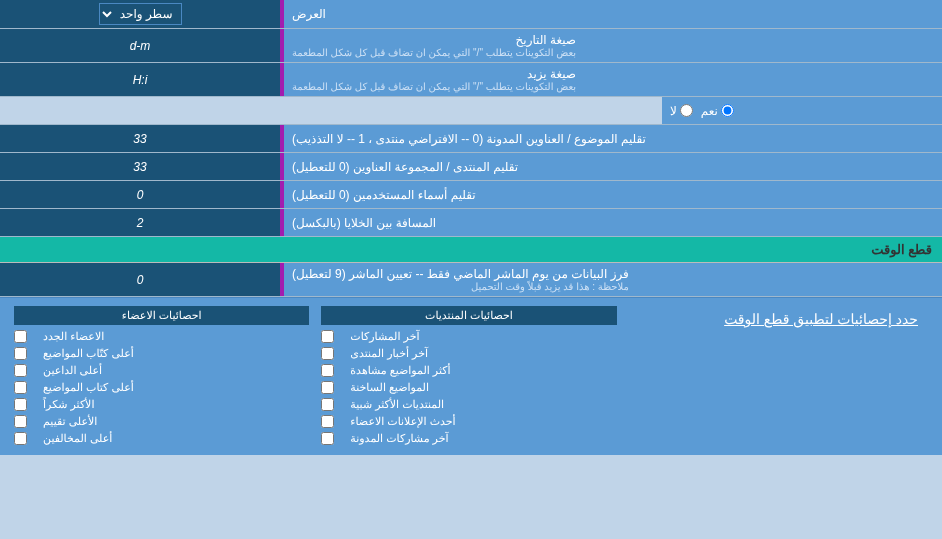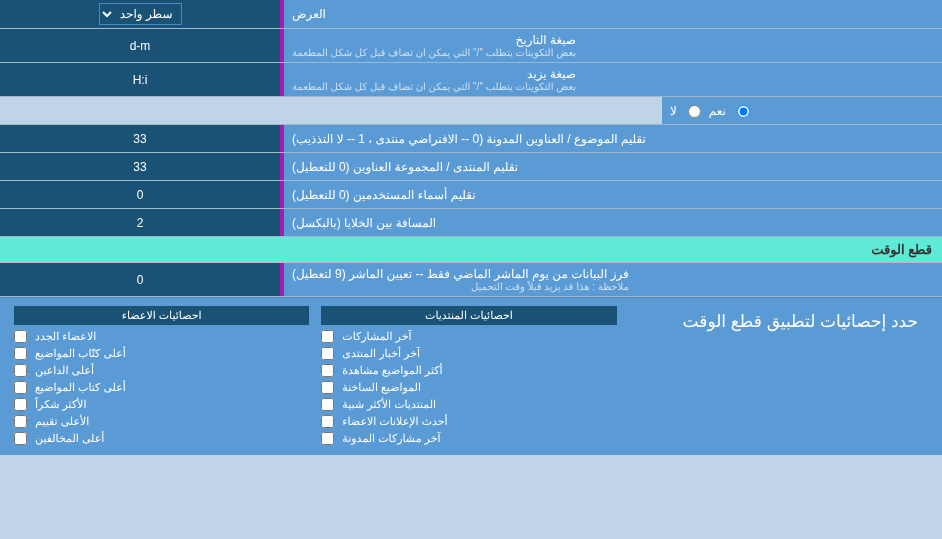--- a/index.html
+++ b/index.html
@@ -48,32 +48,33 @@
 
     .row-input input[type="text"] {
       background: #1a5276;
       color: #fff;
       border: none;
       outline: none;
       font-size: 12px;
       width: 100%;
       text-align: center;
       direction: ltr;
+      font-style: italic;
     }
 
     .row-input select {
       background: #1a5276;
       color: #fff;
       border: 1px solid #4a88c2;
       padding: 2px 4px;
       font-size: 12px;
     }
 
     .section-header {
-      background: #5eead4;
+      background: #14b8a6;
       color: #333;
       padding: 5px 10px;
       font-weight: bold;
       font-size: 13px;
       text-align: right;
       border-bottom: 1px solid #bbb;
       width: 100%;
     }
 
     .radio-row {
@@ -85,22 +86,22 @@
       padding: 4px 8px;
       gap: 8px;
       width: 280px;
       min-width: 280px;
     }
 
     .radio-row label {
       color: #fff;
       font-size: 12px;
       display: flex;
-      align-items: flex-end;
-      gap: 11px;
+      align-items: flex-start;
+      gap: 3px;
     }
 
     .sub-label {
       color: #cce0f5;
       font-size: 10px;
       display: block;
     }
 
     
     .bottom-section {
@@ -120,36 +121,37 @@
       font-weight: normal;
       text-align: center;
       background: #1a5276;
       padding: 3px 5px;
       margin-bottom: 3px;
     }
 
     .stats-item {
       display: flex;
       align-items: center;
-      gap: 8px;
+      gap: 16px;
       color: #fff;
       font-size: 11px;
       padding: 2px 0;
       justify-content: flex-end;
     }
 
     .stats-item input[type="checkbox"] {
       margin: 0;
     }
 
     .apply-label {
       color: #fff;
-      font-size: 17px;
+      font-size: 14px;
       text-align: right;
       padding: 3px 8px;
+      text-decoration: underline;
     }
   </style>
 </head>
 <body>
 
 <div class="container">
 
   <div class="row">
     <div class="row-label">
       <span>العرض</span>

